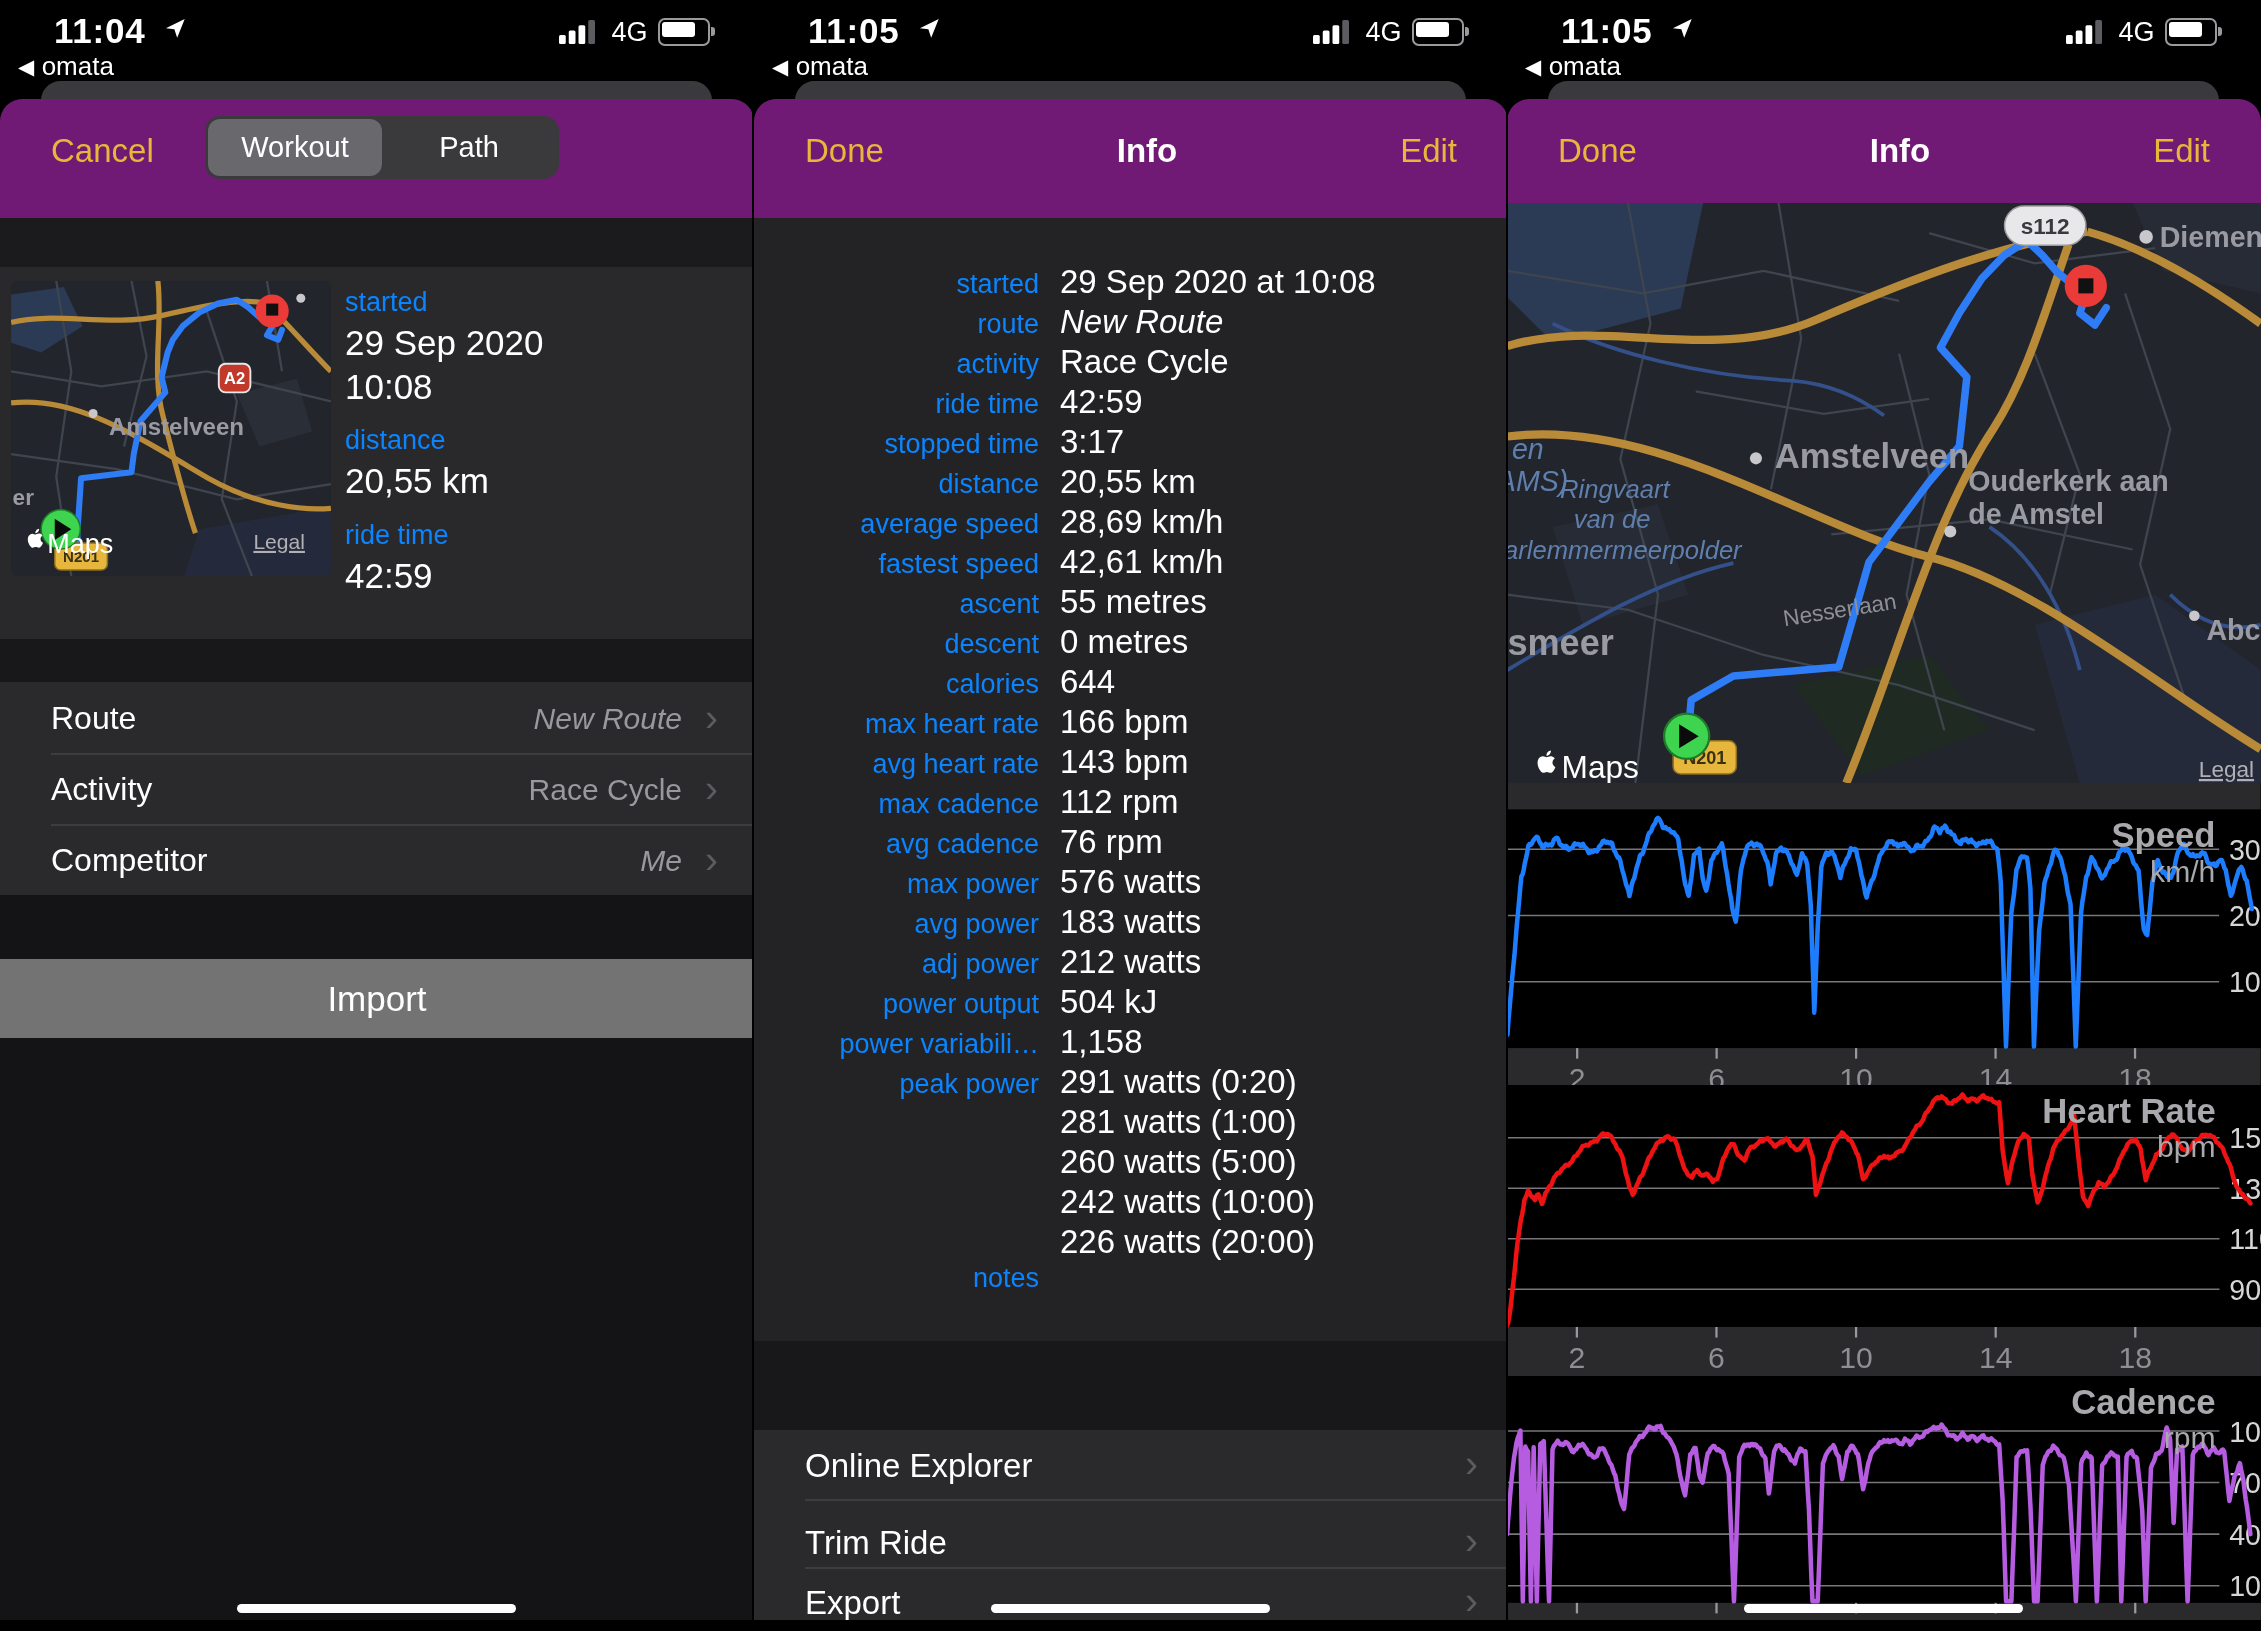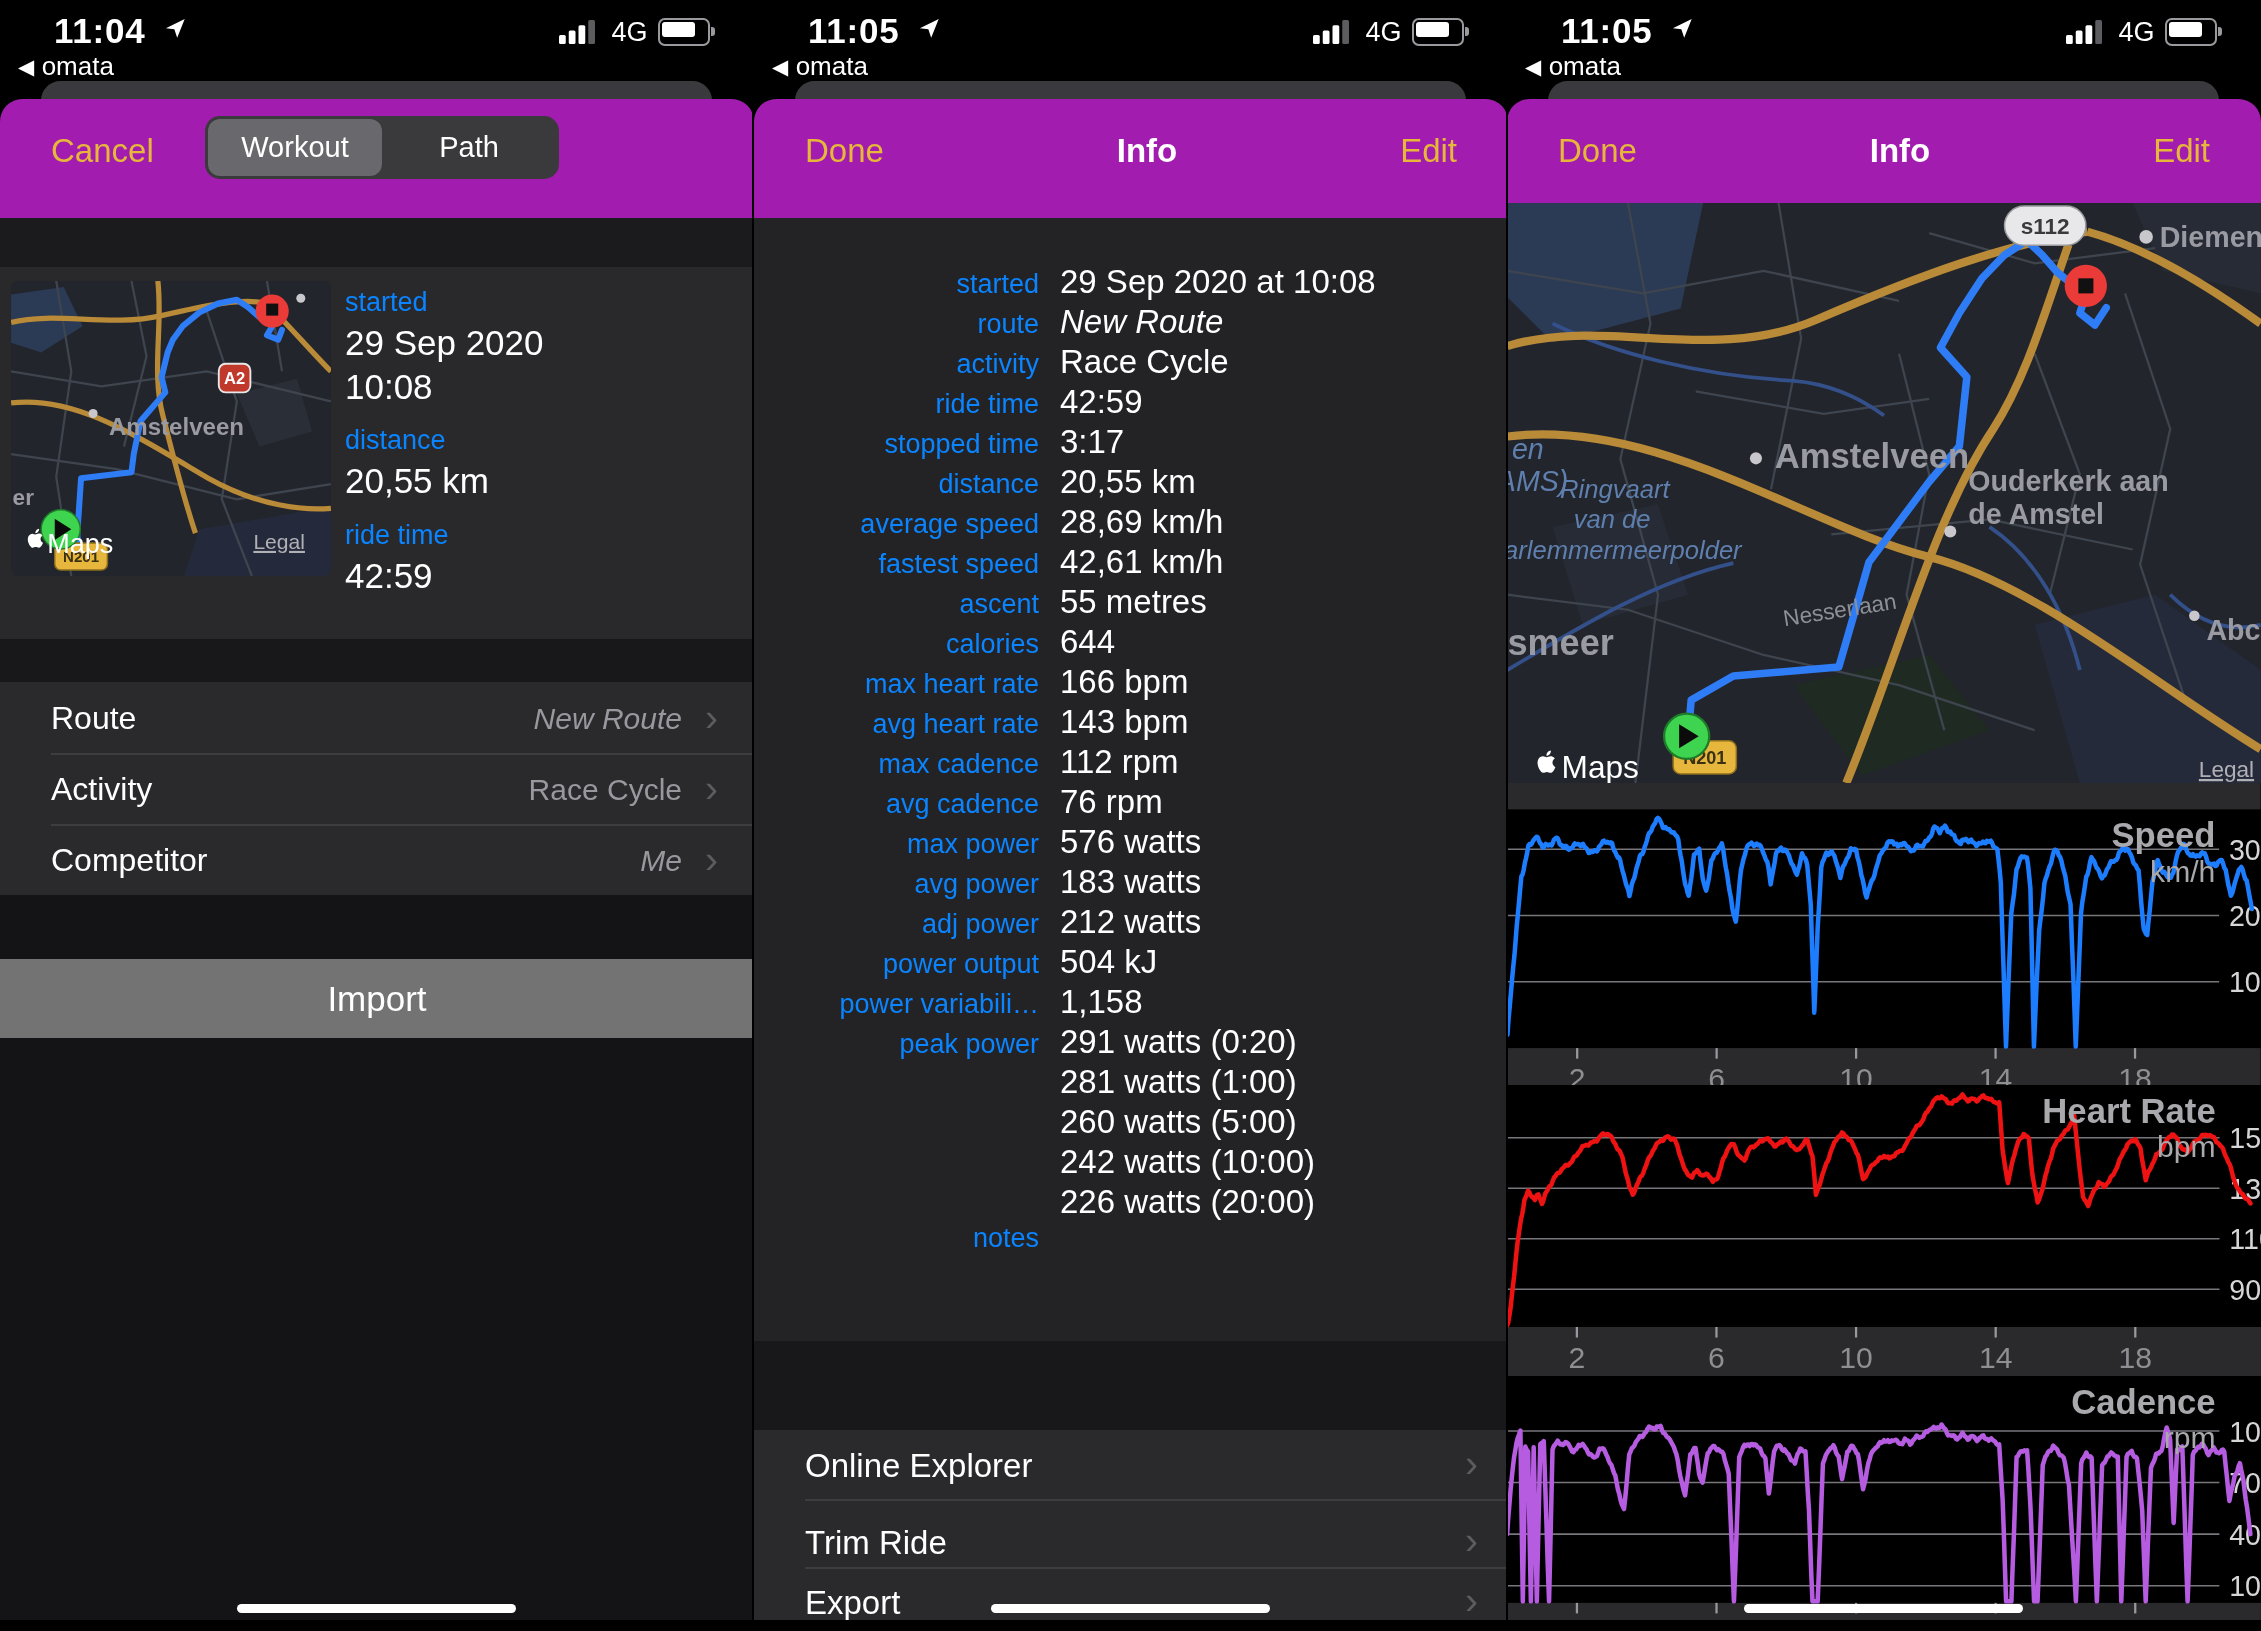--- a/index.html
+++ b/index.html
@@ -15,21 +15,21 @@
   .sb-back{position:absolute;left:18px;top:51px;font-size:26px;color:#fff;display:flex;align-items:center;gap:7.5px;}
   .sb-back .tri{font-size:21px;}
   .sb-right{position:absolute;right:44px;top:16.6px;display:flex;align-items:center;gap:10.6px;}
   .sb-net{font-size:27px;color:#fff;}
   .battery{position:relative;width:48px;height:24px;border:2.3px solid #9a9a9e;border-radius:6.8px;}
   .battery .fill{position:absolute;left:2.3px;top:2.3px;width:33px;height:15px;background:#fff;border-radius:3px;}
   .battery:after{content:"";position:absolute;right:-6.8px;top:6.8px;width:3.8px;height:9px;background:#9a9a9e;border-radius:0 3px 3px 0;}
   
   .card-behind{position:absolute;left:41px;top:81px;width:671px;height:38px;background:#3a3a3e;border-radius:19.6px 19.6px 0 0;}
   .sheet{position:absolute;left:0;top:99px;width:754px;height:1532px;background:#1b1b1d;border-radius:22.6px 22.6px 0 0;overflow:hidden;}
-  .hdr{position:absolute;left:0;top:0;width:754px;height:119px;background:#a21caf;}
+  .hdr{position:absolute;left:0;top:0;width:754px;height:119px;background:#701a75;}
   .hdr-btn{position:absolute;top:33px;font-size:33px;color:#e7b73a;}
   .hdr-title{position:absolute;top:33px;left:16px;width:754px;text-align:center;font-size:33px;font-weight:bold;color:#fff;}
   .seg{position:absolute;left:205px;top:16.6px;width:354px;height:63px;background:#3a3a3c;border-radius:15px;display:flex;padding:3px;box-sizing:border-box;}
   .seg-item{flex:1;display:flex;align-items:center;justify-content:center;font-size:29px;color:#fff;border-radius:12px;}
   .seg-item.sel{background:#68686d;}
   
   .map-section{position:absolute;left:0;top:168px;width:754px;height:372px;background:#29292b;}
   .map-thumb{position:absolute;left:11.3px;top:13.6px;width:320px;height:295px;border-radius:7.5px;overflow:hidden;background:#22252b;}
   .summary{position:absolute;left:345px;top:13.6px;width:392px;}
   .sum-label{font-size:27px;color:#0a84ff;margin-top:19.6px;}
@@ -246,20 +246,24 @@
           <span class="il">average speed</span>
           <span class="iv">28,69 km/h</span>
         </div>
         <div class="irow">
           <span class="il">fastest speed</span>
           <span class="iv">42,61 km/h</span>
         </div>
         <div class="irow">
           <span class="il">ascent</span>
           <span class="iv">55 metres</span>
+        </div>
+        <div class="irow">
+          <span class="il">descent</span>
+          <span class="iv">0 metres</span>
         </div>
         <div class="irow">
           <span class="il">calories</span>
           <span class="iv">644</span>
         </div>
         <div class="irow">
           <span class="il">max heart rate</span>
           <span class="iv">166 bpm</span>
         </div>
         <div class="irow">

